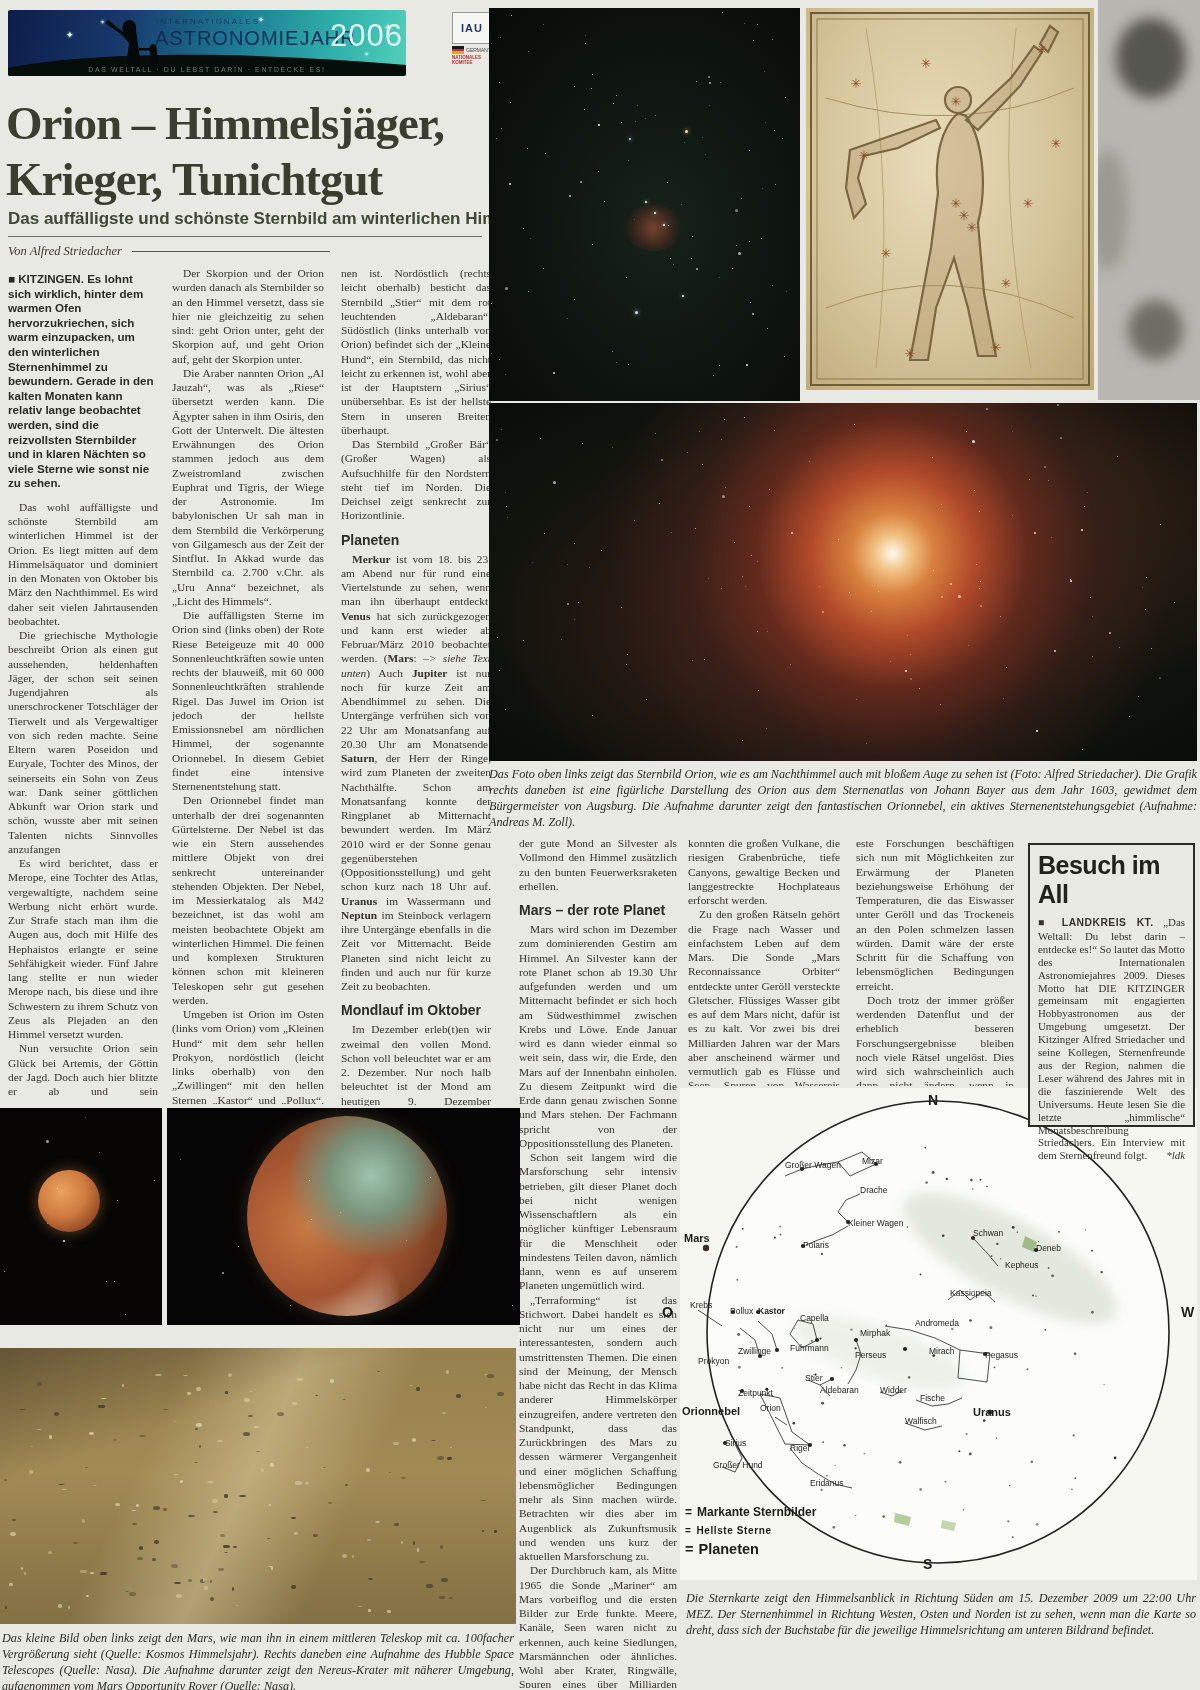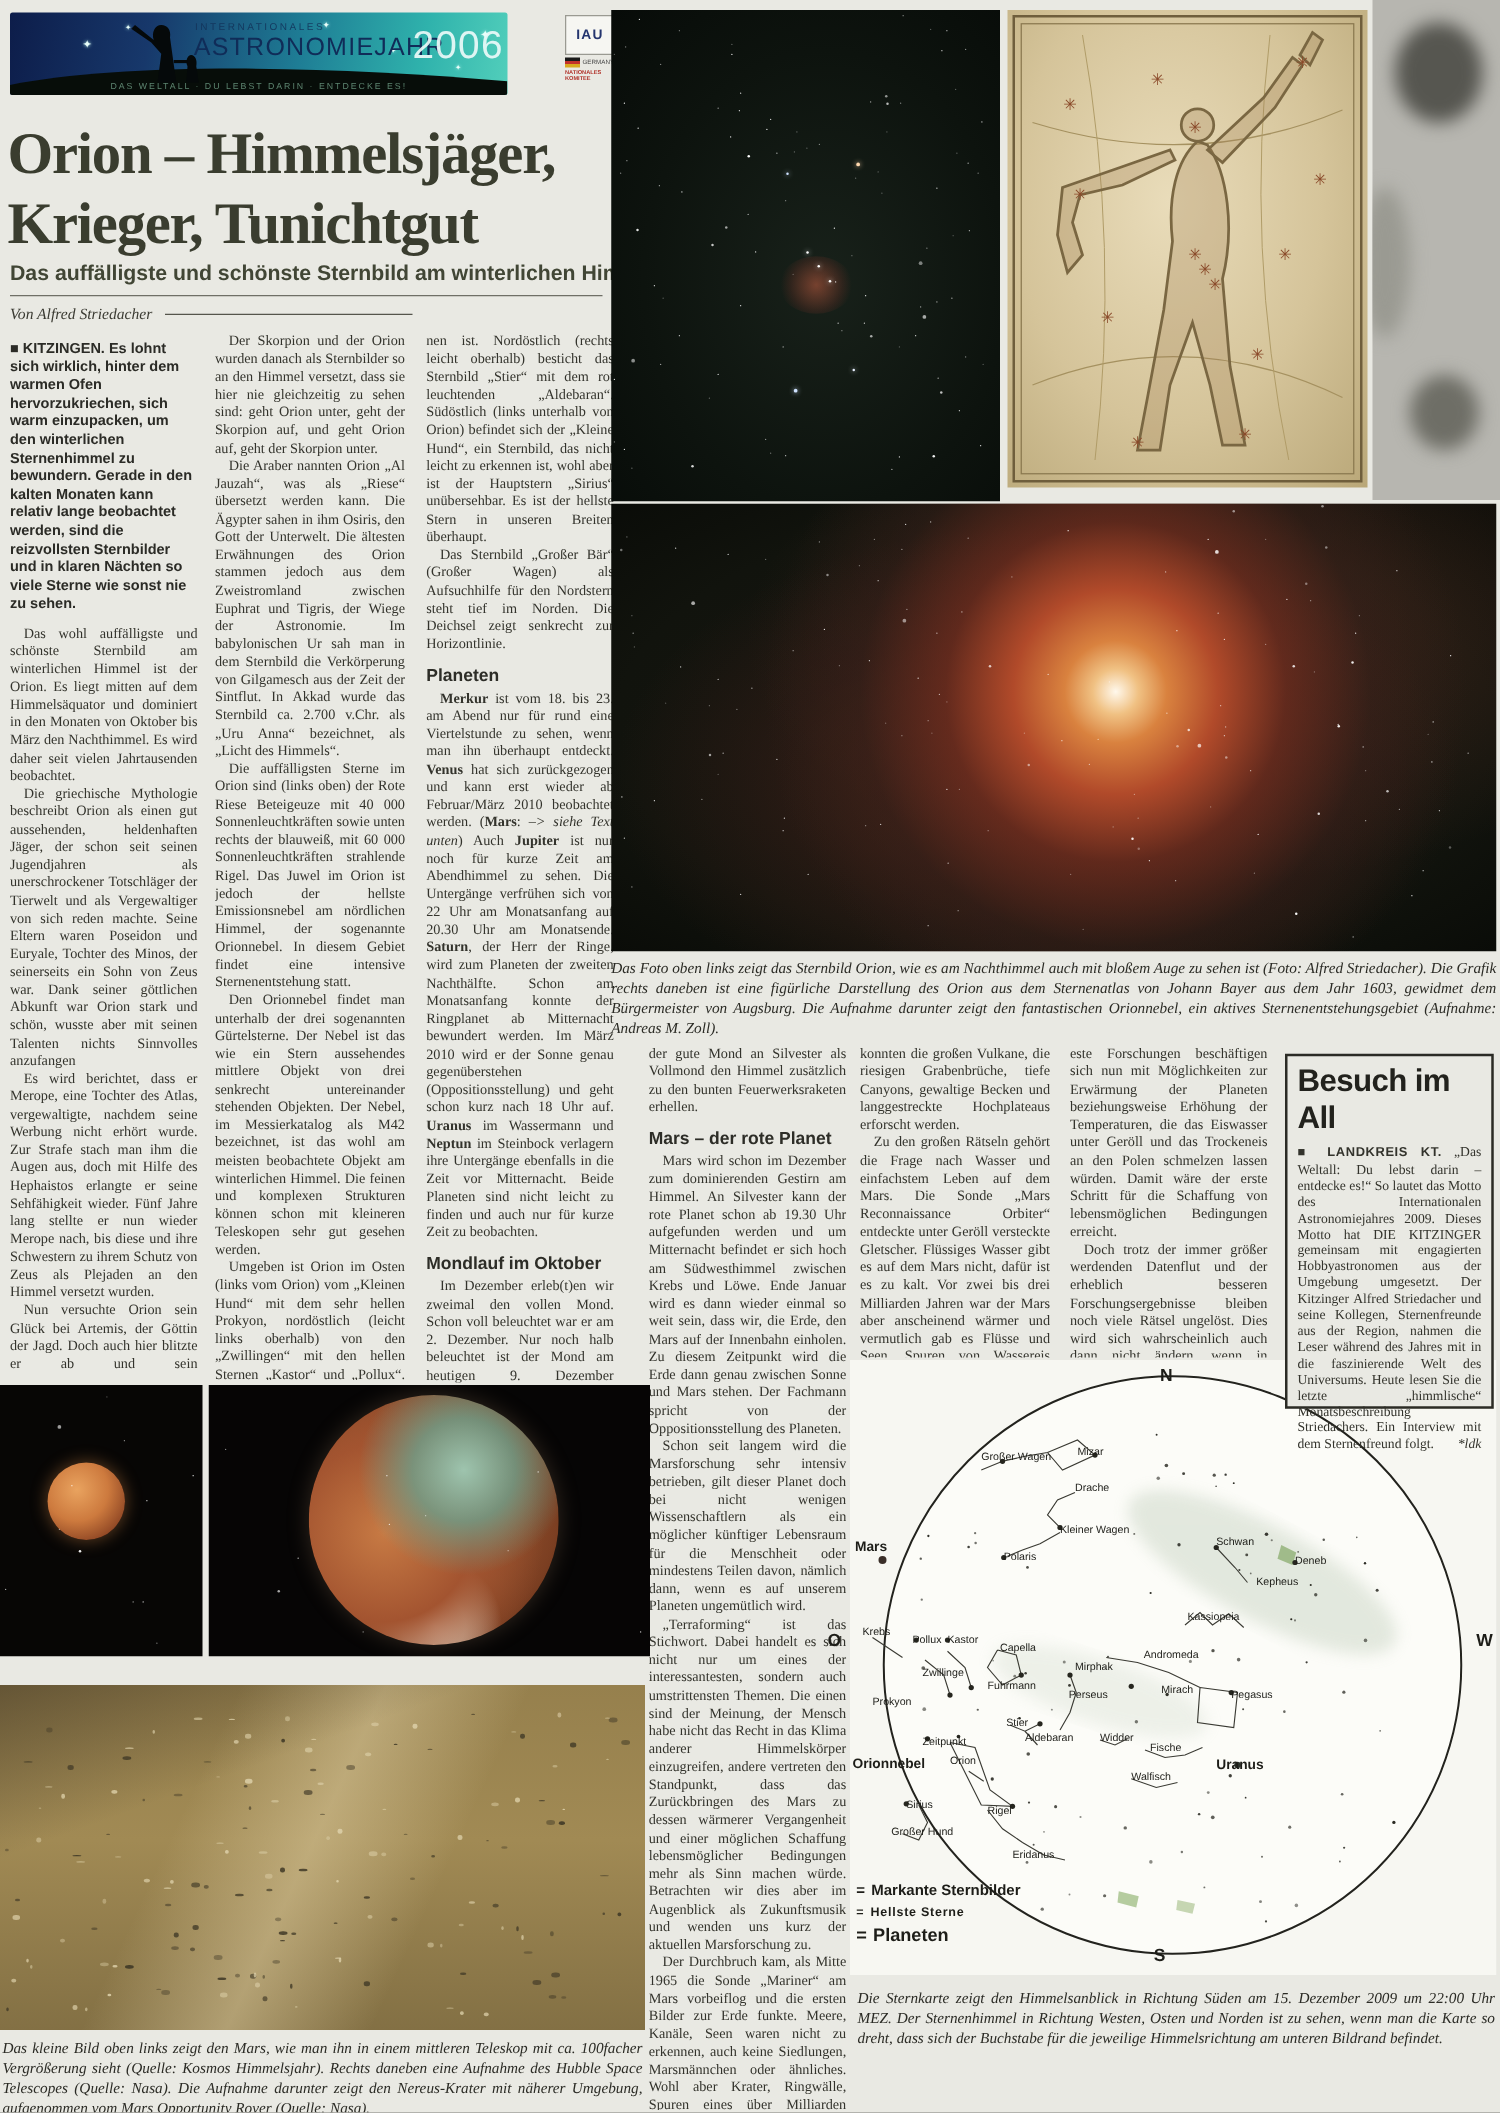--- a/index.html
+++ b/index.html
@@ -803,25 +803,25 @@
         <span class="clabel" style="left: 182px; top: 68px;">Mizar</span>
         <span class="clabel" style="left: 180px; top: 97px;">Drache</span>
         <span class="clabel" style="left: 168px; top: 130px;">Kleiner Wagen</span>
         <span class="clabel" style="left: 123px; top: 152px;">Polaris</span>
         <span class="clabel" style="left: 293px; top: 140px;">Schwan</span>
         <span class="clabel" style="left: 356px; top: 155px;">Deneb</span>
         <span class="clabel" style="left: 325px; top: 172px;">Kepheus</span>
         <span class="clabel" style="left: 270px; top: 200px;">Kassiopeia</span>
         <span class="clabel" style="left: 10px; top: 212px;">Krebs</span>
         <span class="clabel" style="left: 50px; top: 218px;">Pollux</span>
-        <span class="clabel" style="left: 78px; top: 218px;">Kastor</span>
+        <span class="clabel" style="left: 78px; top: 218px; font-weight: bold;">Kastor</span>
         <span class="clabel" style="left: 120px; top: 225px;">Capella</span>
         <span class="clabel" style="left: 180px; top: 240px;">Mirphak</span>
         <span class="clabel" style="left: 235px; top: 230px;">Andromeda</span>
-        <span class="clabel" style="left: 58px; top: 245px;">Zwillinge</span>
+        <span class="clabel" style="left: 58px; top: 258px;">Zwillinge</span>
         <span class="clabel" style="left: 110px; top: 255px;">Fuhrmann</span>
         <span class="clabel" style="left: 175px; top: 262px;">Perseus</span>
         <span class="clabel" style="left: 225px; top: 258px; padding-left: 24px;">Mirach</span>
         <span class="clabel" style="left: 305px; top: 262px;">Pegasus</span>
         <span class="clabel" style="left: 18px; top: 268px;">Prokyon</span>
         <span class="clabel" style="left: 125px; top: 285px;">Stier</span>
         <span class="clabel" style="left: 140px; top: 297px;">Aldebaran</span>
         <span class="clabel" style="left: 200px; top: 297px;">Widder</span>
         <span class="clabel" style="left: 240px; top: 305px;">Fische</span>
         <span class="clabel" style="left: 58px; top: 300px;">Zeitpunkt</span>

